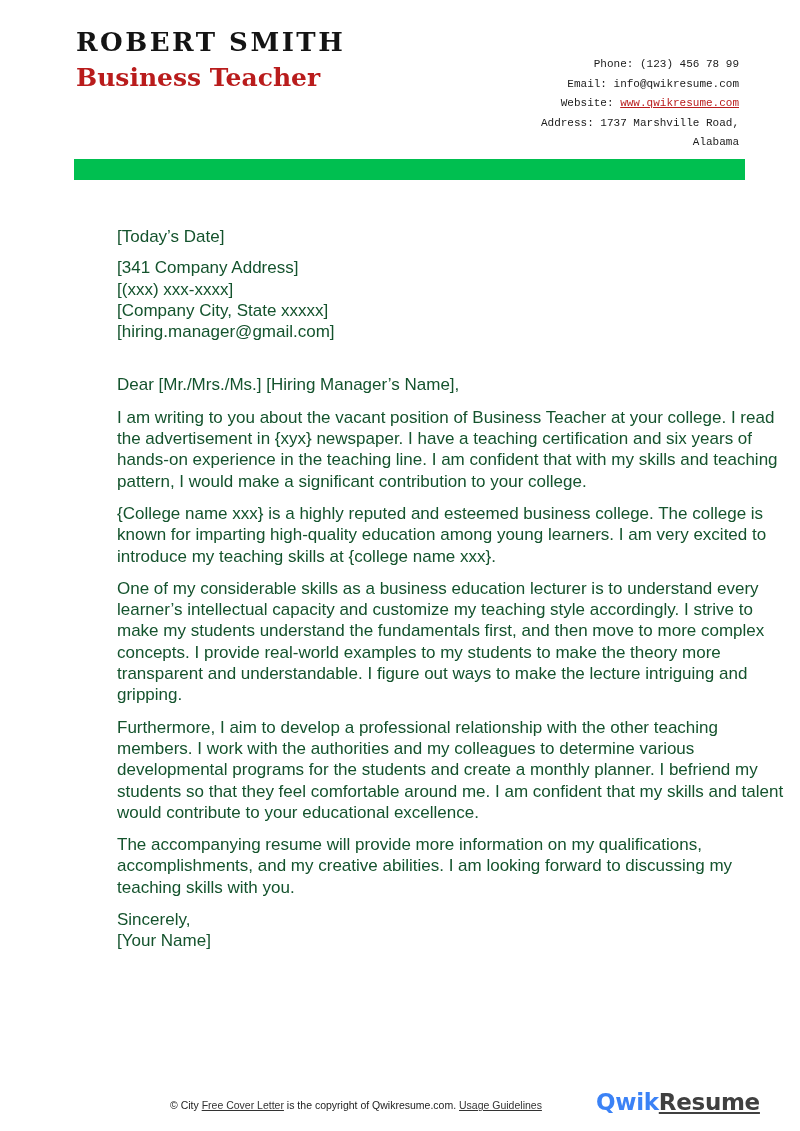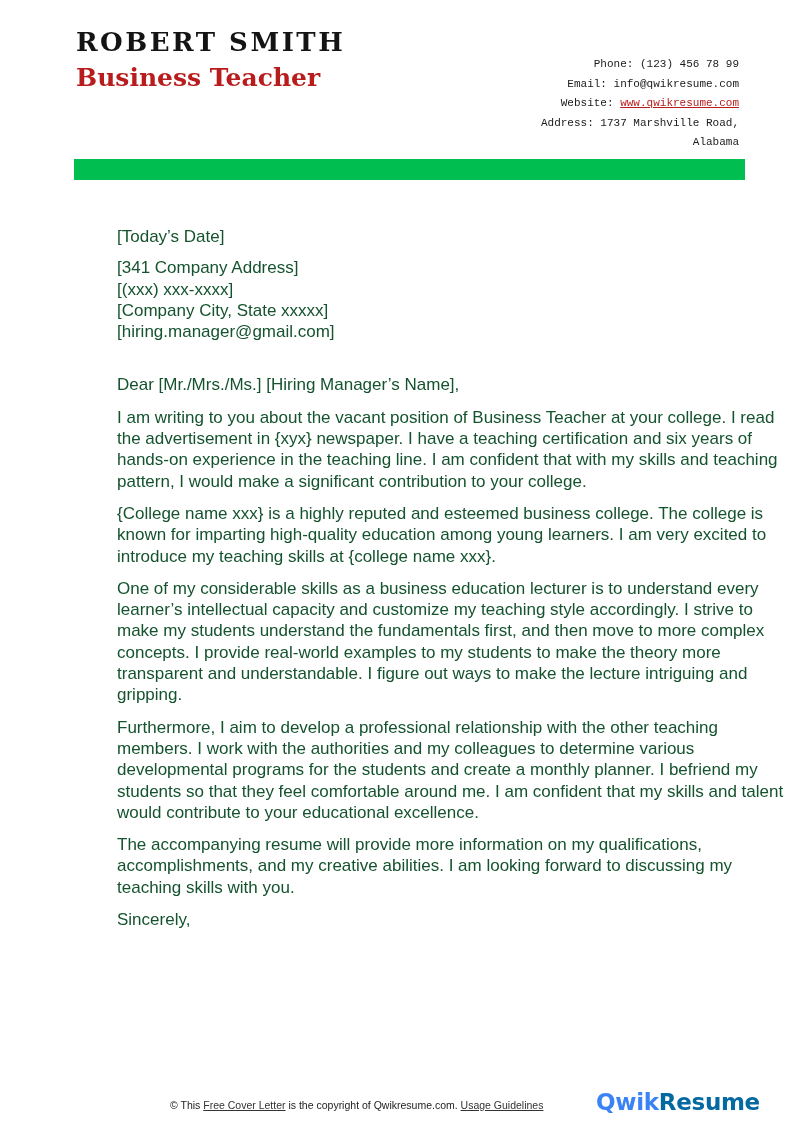--- a/index.html
+++ b/index.html
@@ -33,21 +33,21 @@
   .footer-note {
     position: absolute; left: 170px; top: 1099px;
     font-family: "Liberation Sans", sans-serif; font-size: 10.5px; color: #222;
   }
   .footer-note .ul { text-decoration: underline; color: #333; }
   .logo {
     position: absolute; left: 596px; top: 1089px;
     font-family: "DejaVu Sans", sans-serif; font-size: 23px; font-weight: 600; letter-spacing: -0.3px;
   }
   .logo .q { color: #3b82f6; }
-  .logo .r { color: #0369a1; }
+  .logo .r { color: #404040; text-decoration: underline; }
 </style>
 </head>
 <body>
 
 <div class="name">ROBERT SMITH</div>
 <div class="job-title">Business Teacher</div>
 
 <div class="contact">
   <div>Phone: (123) 456 78 99</div>
   <div>Email: info@qwikresume.com</div>
@@ -72,21 +72,22 @@
   <div class="gap-p"></div>
   <p>{College name xxx} is a highly reputed and esteemed business college. The college is known for imparting high-quality education among young learners. I am very excited to introduce my teaching skills at {college name xxx}.</p>
   <div class="gap-p"></div>
   <p>One of my considerable skills as a business education lecturer is to understand every learner’s intellectual capacity and customize my teaching style accordingly. I strive to make my students understand the fundamentals first, and then move to more complex concepts. I provide real-world examples to my students to make the theory more transparent and understandable. I figure out ways to make the lecture intriguing and gripping.</p>
   <div class="gap-p"></div>
   <p>Furthermore, I aim to develop a professional relationship with the other teaching members. I work with the authorities and my colleagues to determine various developmental programs for the students and create a monthly planner. I befriend my students so that they feel comfortable around me. I am confident that my skills and talent would contribute to your educational excellence.</p>
   <div class="gap-p"></div>
   <p>The accompanying resume will provide more information on my qualifications, accomplishments, and my creative abilities. I am looking forward to discussing my teaching skills with you.</p>
   <div class="gap-p"></div>
   <p>Sincerely,</p>
+  <p>[Your Name]</p>
 </div>
 
 <div class="footer-note">
-  <span>© This </span><span class="ul">Free Cover Letter</span><span> is the copyright of Qwikresume.com. </span><span class="ul">Usage Guidelines</span>
+  <span>© City </span><span class="ul">Free Cover Letter</span><span> is the copyright of Qwikresume.com. </span><span class="ul">Usage Guidelines</span>
 </div>
 
 <div class="logo">
   <span class="q">Qwik</span><span class="r">Resume</span>
 </div>
 
 </body></html>

